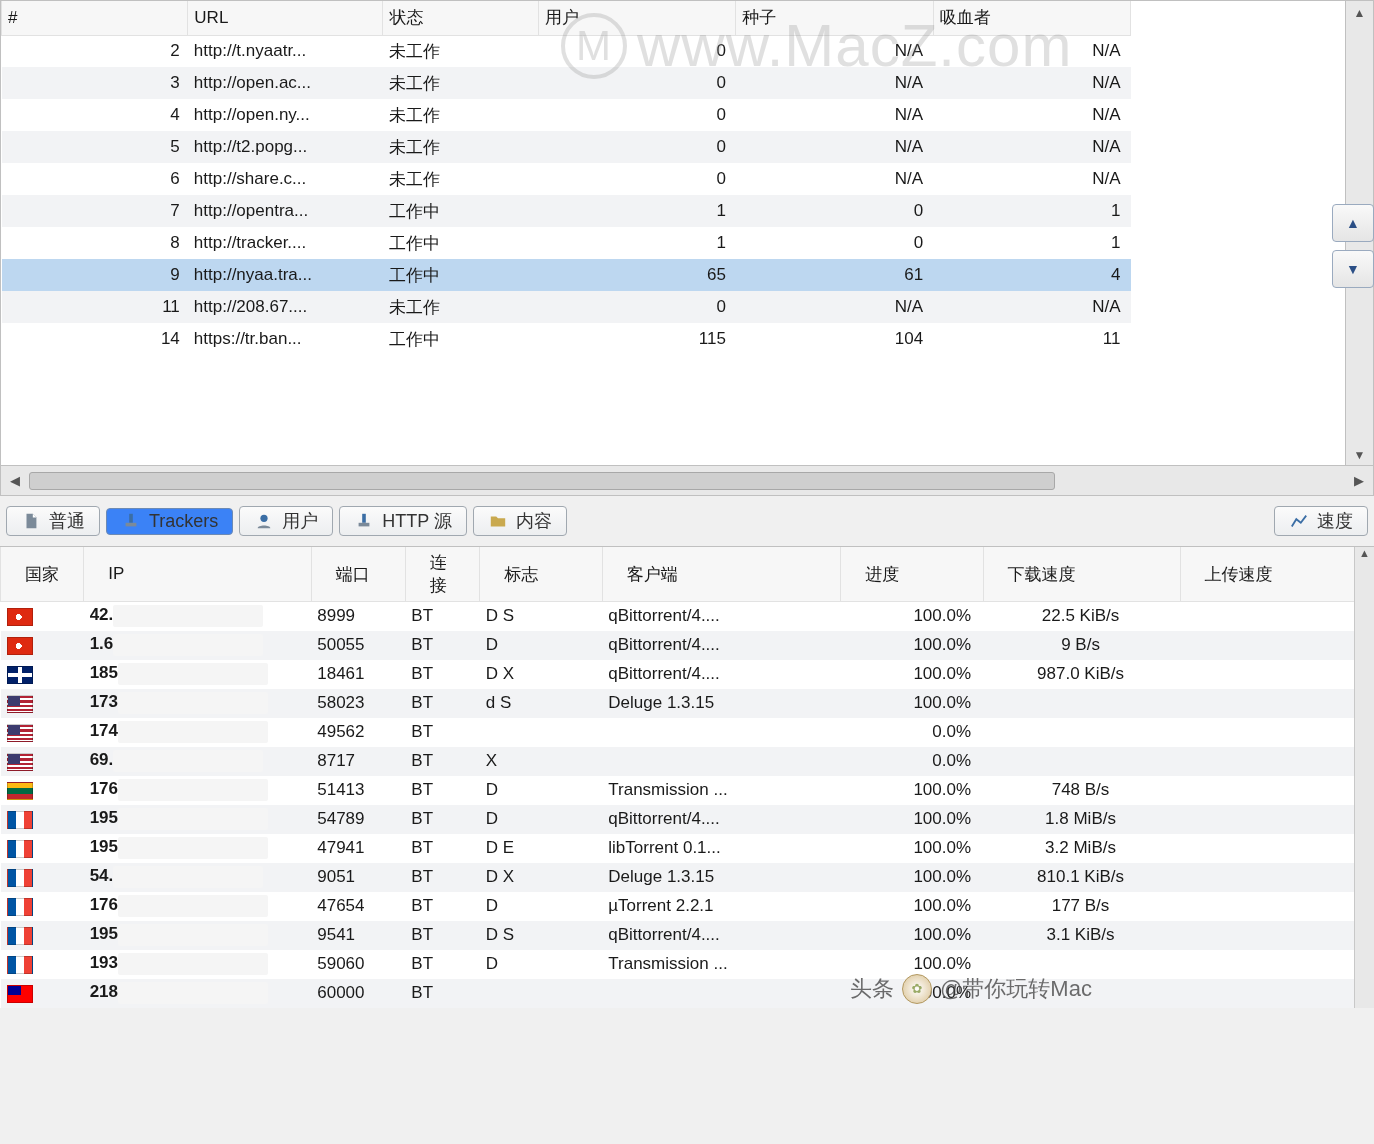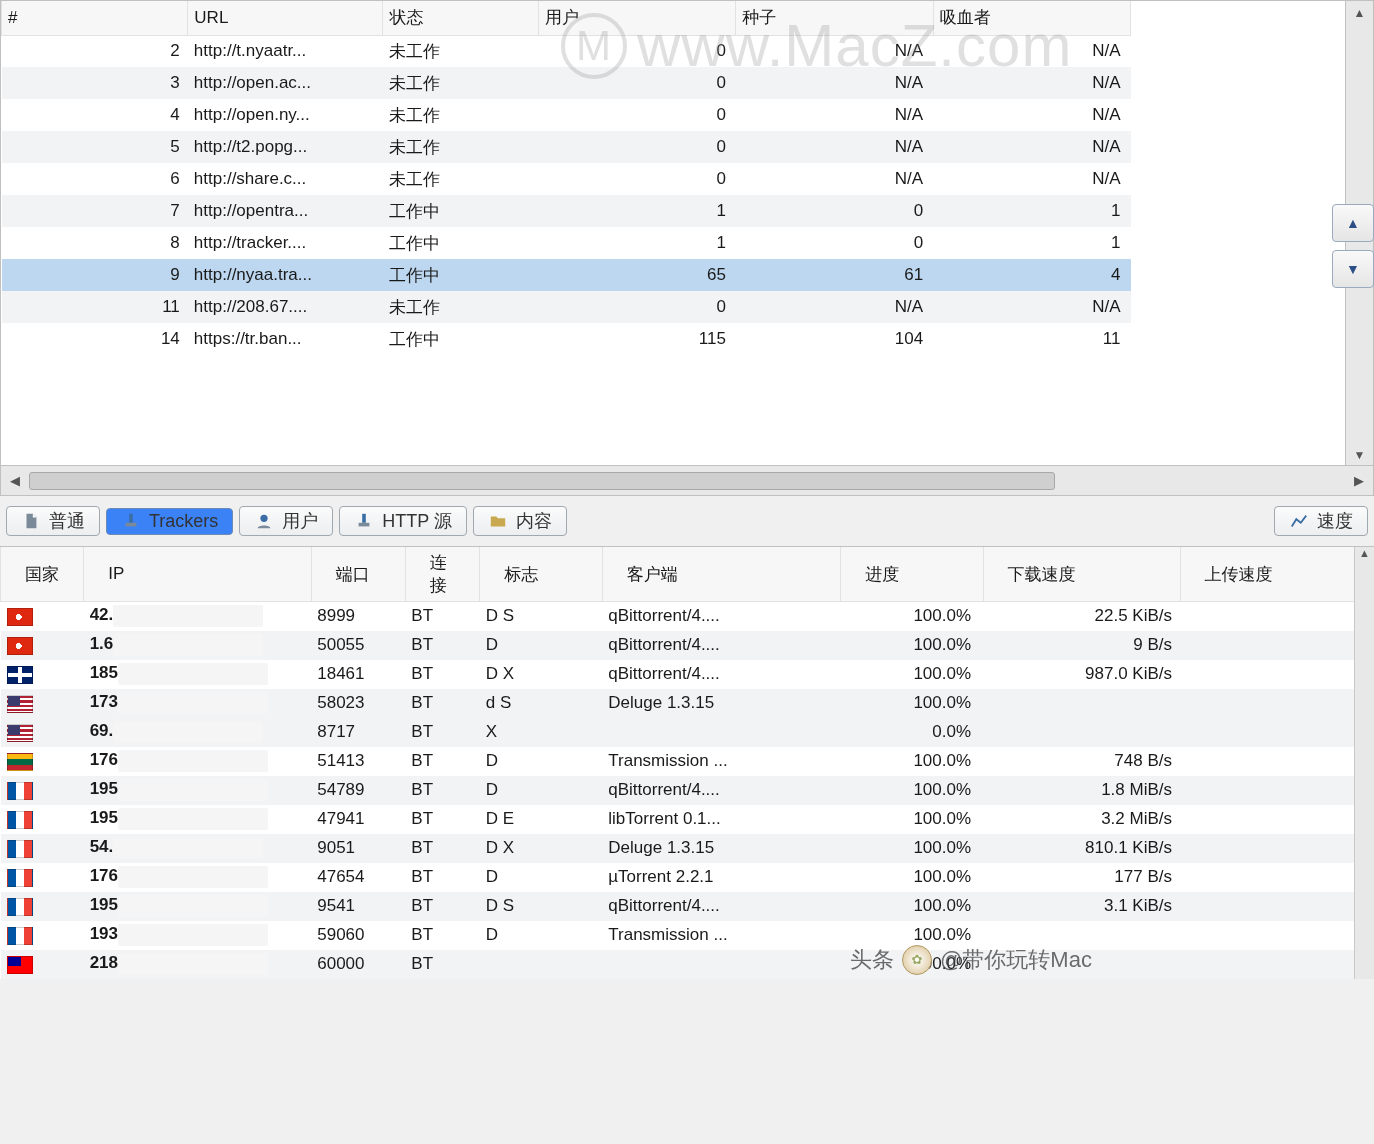--- a/index.html
+++ b/index.html
@@ -34,21 +34,21 @@
 .peers-table th{ text-align:left; font-weight:400; background:#f7f7f7; border:1px solid #e2e2e2; border-top:none; padding:4px 24px; height:32px; }
 .peers-table td{ padding:3px 6px; height:29px; }
 .peers-table tr.alt{ background:#f2f3f5; }
 .pc-flag{ width:76px; }
 .pc-ip{ width:208px;font-weight:bold; }
 .pc-port{ width:86px; text-align:left; padding-right:6px!important; }
 .pc-conn{ width:68px;margin-left:20px; }
 .pc-flags{ width:112px; }
 .pc-client{ width:218px; }
 .pc-prog{ width:130px; text-align:right; padding-right:12px!important; }
-.pc-dl{ width:180px; text-align:right; padding-right:8px!important; }
+.pc-dl{ width:180px; text-align:center; padding-right:8px!important; }
 .pc-ul{ width:164px; text-align:right; padding-right:8px!important; }
 .flag{ display:inline-block; width:26px; height:18px; border:1px solid rgba(0,0,0,.2); vertical-align:middle; position:relative; overflow:hidden; }
 .flag-hk{ background:#de2910; }
 .flag-hk::after{ content:""; position:absolute; inset:0; background:radial-gradient(circle at 45% 50%,#fff 0 3px,transparent 3px); }
 .flag-gb{ background:#012169; }
 .flag-gb::before{ content:""; position:absolute; inset:0; background:
   linear-gradient(#fff,#fff) center/100% 4px no-repeat,
   linear-gradient(#fff,#fff) center/4px 100% no-repeat,
   linear-gradient(#c8102e,#c8102e) center/100% 2px no-repeat,
   linear-gradient(#c8102e,#c8102e) center/2px 100% no-repeat; }
@@ -298,20 +298,31 @@
           <td class="pc-flag"><span class="flag flag-us"></span></td>
           <td class="pc-ip">173<span class="mask"></span></td>
           <td class="pc-port">58023</td>
           <td class="pc-conn">BT</td>
           <td class="pc-flags">d S</td>
           <td class="pc-client">Deluge 1.3.15</td>
           <td class="pc-prog">100.0%</td>
           <td class="pc-dl"></td>
           <td class="pc-ul"></td>
         </tr>
+        <tr>
+          <td class="pc-flag"><span class="flag flag-us"></span></td>
+          <td class="pc-ip">174<span class="mask"></span></td>
+          <td class="pc-port">49562</td>
+          <td class="pc-conn">BT</td>
+          <td class="pc-flags"></td>
+          <td class="pc-client"></td>
+          <td class="pc-prog">0.0%</td>
+          <td class="pc-dl"></td>
+          <td class="pc-ul"></td>
+        </tr>
         <tr class="alt">
           <td class="pc-flag"><span class="flag flag-us"></span></td>
           <td class="pc-ip">69.<span class="mask"></span></td>
           <td class="pc-port">8717</td>
           <td class="pc-conn">BT</td>
           <td class="pc-flags">X</td>
           <td class="pc-client"></td>
           <td class="pc-prog">0.0%</td>
           <td class="pc-dl"></td>
           <td class="pc-ul"></td>

